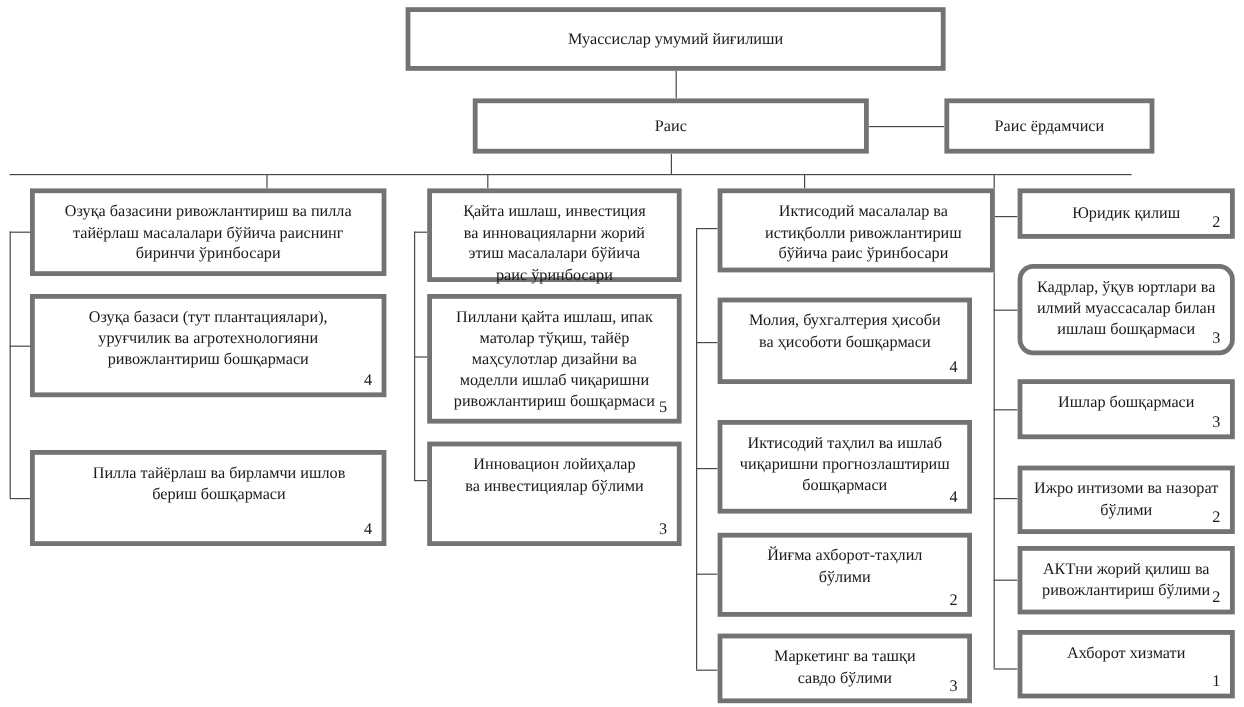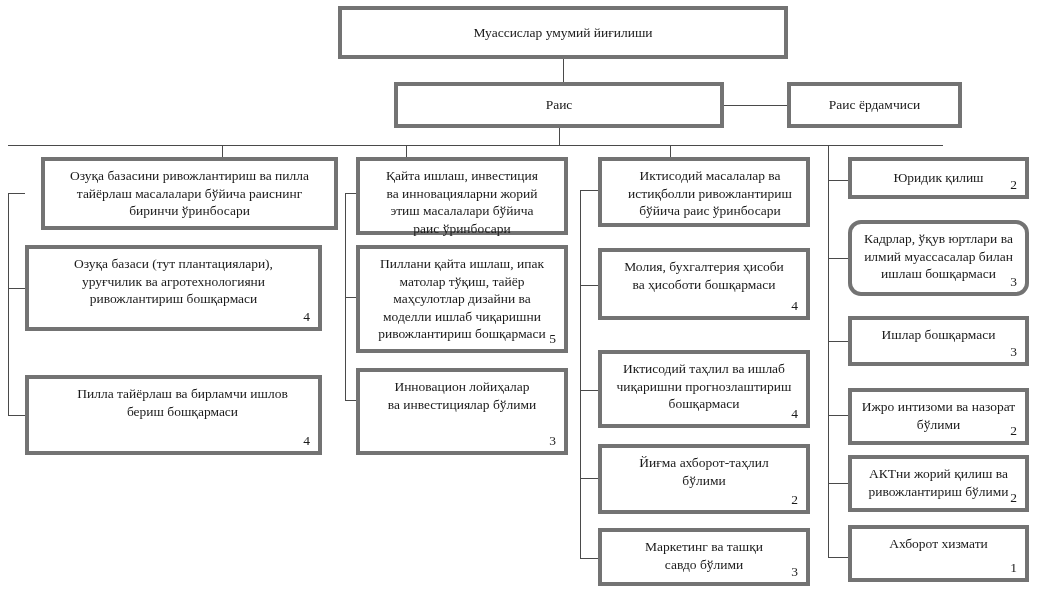--- a/index.html
+++ b/index.html
@@ -84,21 +84,21 @@
 
   <div class="vline" style="left:563px; top:59px; height:23px;"></div>
 
   <div class="hline" style="left:724px; top:105px; width:63px;"></div>
 
   <div class="vline" style="left:559px; top:128px; height:17px;"></div>
   <div class="hline thick" style="left:8px; top:145px; width:935px;"></div>
 
   <div class="vline" style="left:222px; top:145px; height:12px;"></div>
 
-  <div class="box" style="left:25px; top:157px; width:297px; height:73px;margin-left:16px;">
+  <div class="box" style="left:25px; top:157px; width:297px; height:73px;">
     <span class="txt">Озуқа базасини ривожлантириш ва пилла
 тайёрлаш масалалари бўйича раиснинг
 биринчи ўринбосари</span>
   </div>
 
   <div class="box" style="left:25px; top:245px; width:297px; height:86px;">
     <span class="txt">Озуқа базаси (тут плантациялари),
 уруғчилик ва агротехнологияни
 ривожлантириш бошқармаси</span>
     <span class="cnt">4</span>
@@ -139,21 +139,21 @@
     <span class="cnt">3</span>
   </div>
 
   <div class="vline" style="left:345px; top:193px; height:207px;"></div>
   <div class="hline" style="left:345px; top:193px; width:11px;"></div>
   <div class="hline" style="left:345px; top:297px; width:11px;"></div>
   <div class="hline" style="left:345px; top:400px; width:11px;"></div>
 
   <div class="vline" style="left:670px; top:145px; height:12px;"></div>
 
-  <div class="box" style="left:598px; top:157px; width:212px; height:70px;padding-left:20px;">
+  <div class="box" style="left:598px; top:157px; width:231px; height:70px;padding-left:20px;">
     <span class="txt">Иктисодий масалалар ва
 истиқболли ривожлантириш
 бўйича раис ўринбосари</span>
   </div>
 
   <div class="box" style="left:598px; top:248px; width:212px; height:72px;">
     <span class="txt">Молия, бухгалтерия ҳисоби
 ва ҳисоботи бошқармаси</span>
     <span class="cnt">4</span>
   </div>

